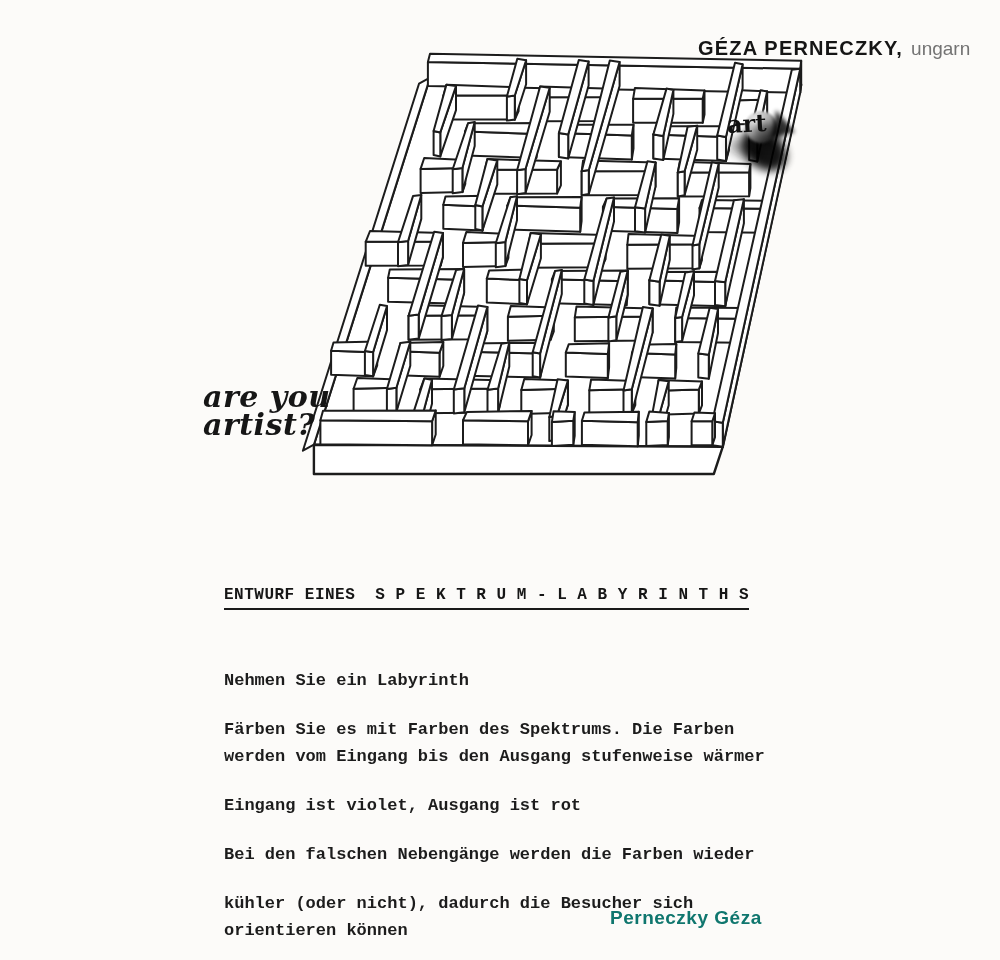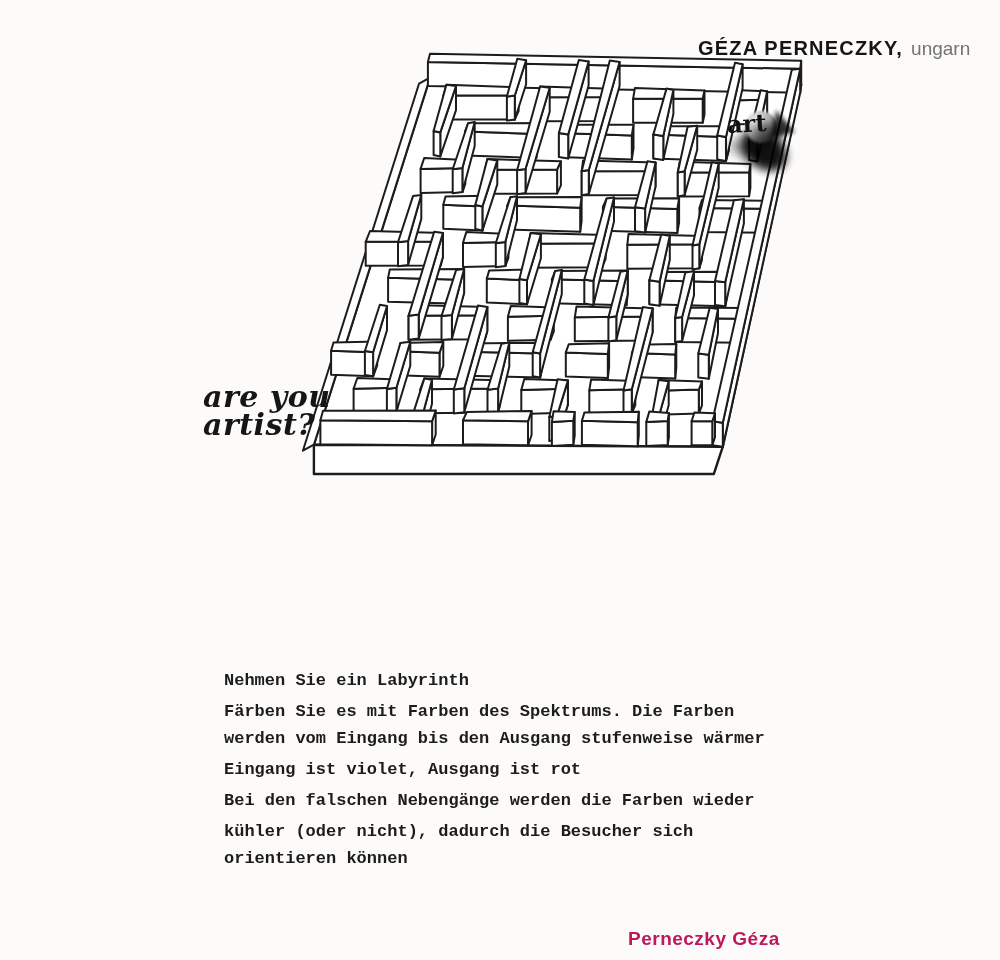--- a/index.html
+++ b/index.html
@@ -30,25 +30,25 @@
   .cap1{}
 
   .title{position:absolute;left:224px;top:586px;display:inline-block;
     font-weight:bold;font-size:16px;letter-spacing:0.5px;white-space:nowrap;
     color:#161616;border-bottom:2.5px solid #1a1a1a;padding-bottom:4px;}
   .title .sp{margin-left:20px;}
 
   .bodytext{position:absolute;left:224px;top:667px;font-weight:bold;
     font-size:17px;color:#1c1c1c;}
   .bodytext .line{line-height:27px;white-space:nowrap;}
-  .bodytext .pgap{margin-top:4px;}
-
-  .signature{position:absolute;left:610px;top:928px;white-space:nowrap;
+  .bodytext .pgap{margin-top:22px;}
+
+  .signature{position:absolute;left:610px;top:907px;white-space:nowrap;
     font-family:"Liberation Sans","DejaVu Sans",sans-serif;
-    font-weight:bold;font-size:19px;letter-spacing:0.5px;color:#be185d;margin-left:18px;}
+    font-weight:bold;font-size:19px;letter-spacing:0.5px;color:#0f766e;}
 </style>
 </head>
 <body>
 
 <div class="page">
 
   <div class="header">
     <span class="artist">GÉZA PERNECZKY,</span><span class="country">ungarn</span>
   </div>
 
@@ -318,20 +318,23 @@
       </g>
     </svg>
 
   <div class="art-label">art</div>
 
   <div class="caption">
     <div class="cap1">are you</div>
     <div class="cap2">artist?</div>
   </div>
 
+  <div class="title">
+    <span>ENTWURF EINES</span><span class="sp">S P E K T R U M - L A B Y R I N T H S</span>
+  </div>
 
   <div class="bodytext">
     <div class="line">Nehmen Sie ein Labyrinth</div>
     <div class="line pgap">Färben Sie es mit Farben des Spektrums. Die Farben</div>
     <div class="line">werden vom Eingang bis den Ausgang stufenweise wärmer</div>
     <div class="line pgap">Eingang ist violet, Ausgang ist rot</div>
     <div class="line pgap">Bei den falschen Nebengänge werden die Farben wieder</div>
     <div class="line pgap">kühler (oder nicht), dadurch die Besucher sich</div>
     <div class="line">orientieren können</div>
   </div>

